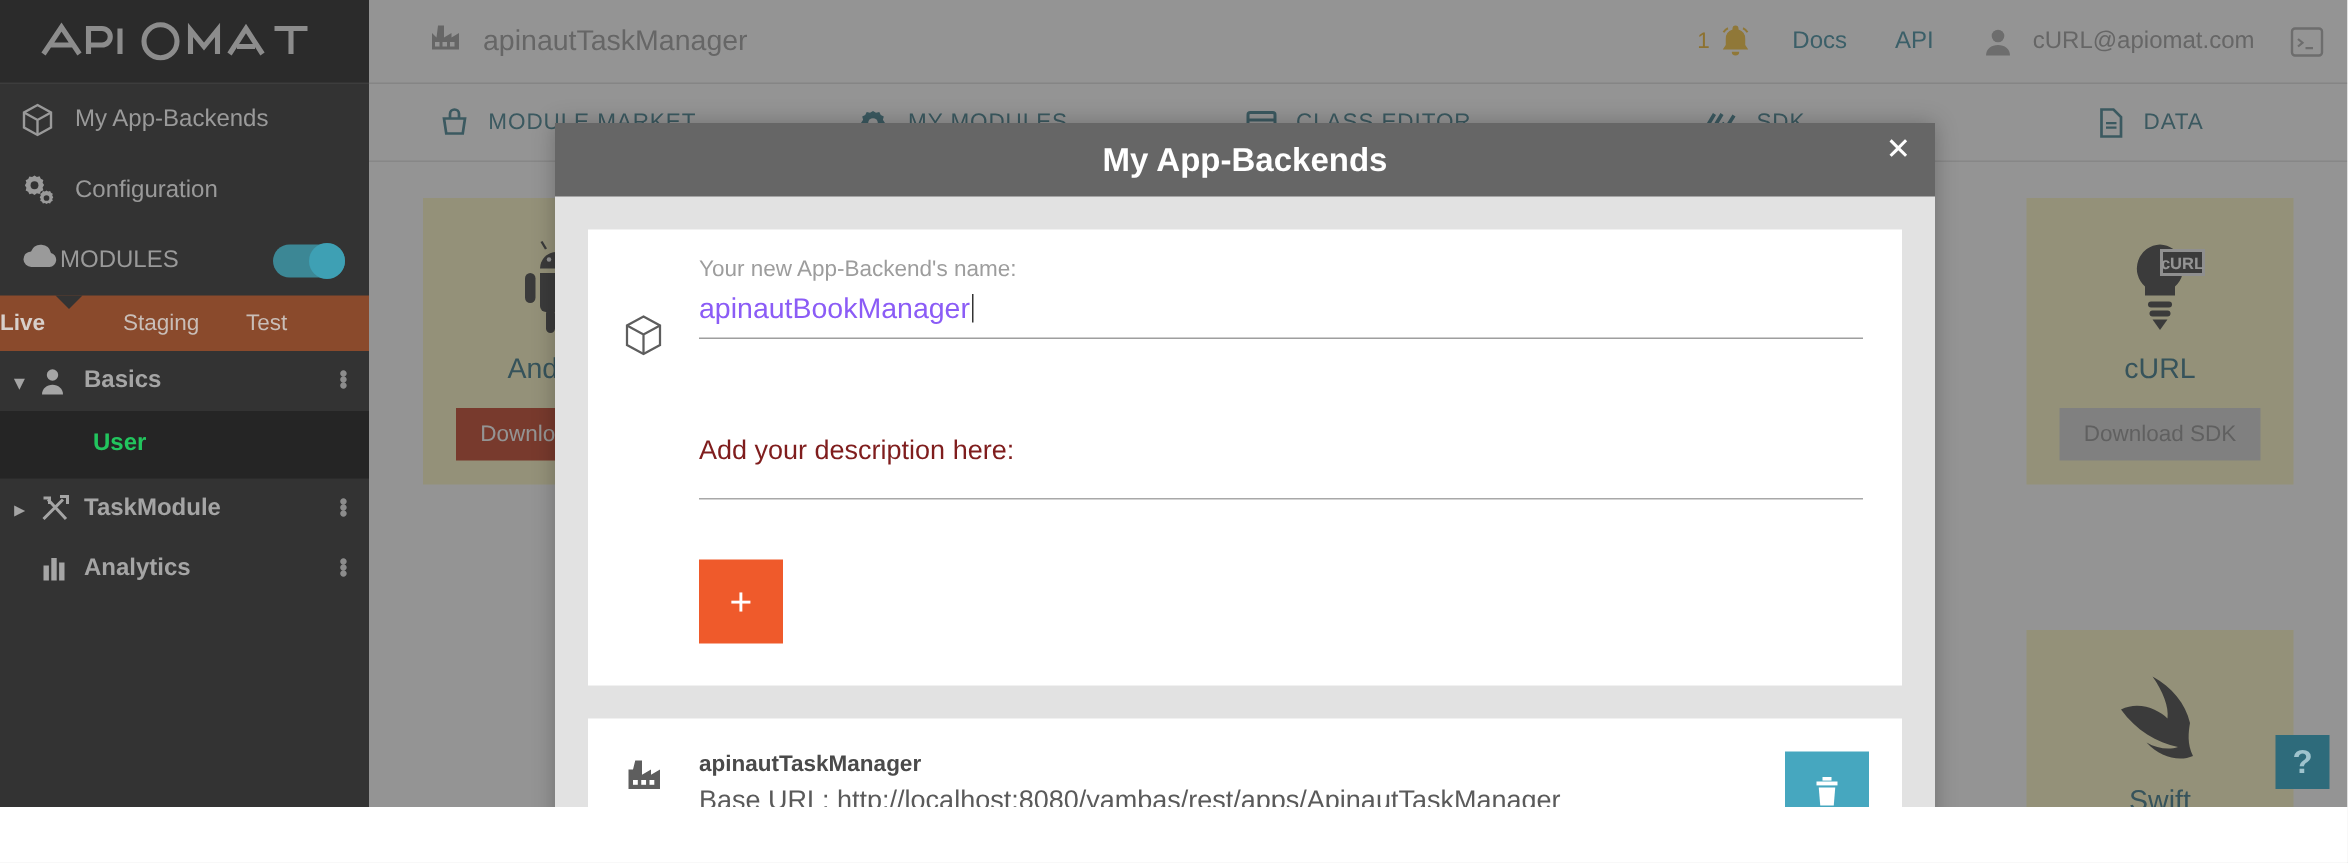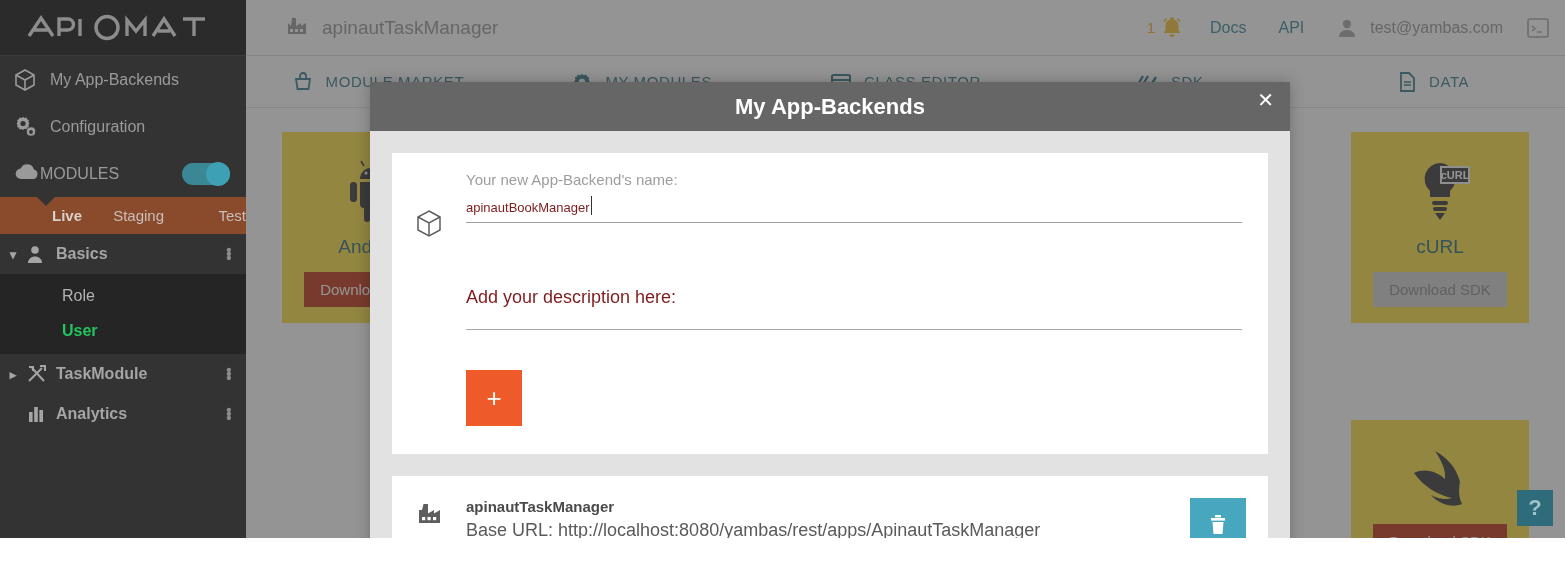--- a/index.html
+++ b/index.html
@@ -56,21 +56,21 @@
     background: #3ea0b4;
   }
 
   .env-bar {
     height: 37px;
     background: #8a4a2c;
     display: flex; align-items: center;
     position: relative;
   }
   .env-tab {
-    flex: 1; text-align: right;
+    flex: 1; text-align: left;
     font-size: 15px; color: #c9beb8;
   }
   .env-tab.sel { color: #d8d0cb; font-weight: bold; }
   .env-arrow {
     position: absolute; top: 0; left: 37px;
     width: 0; height: 0;
     border-left: 9px solid transparent;
     border-right: 9px solid transparent;
     border-top: 9px solid #333333;
   }
@@ -134,21 +134,21 @@
 
   .cards-area {
     position: relative;
     padding: 24px 36px;
     display: flex;
     gap: 22px;
     flex-wrap: wrap;
   }
   .card {
     width: 178px;
-    background: #fde047;
+    background: #fef9c3;
     padding: 18px 0 16px 0;
     text-align: center;
   }
   .card-icon { height: 86px; display:flex; align-items:center; justify-content:center; }
   .card-title { color: #2f6f80; font-size: 19px; margin-bottom: 14px; }
   .card-title.big { font-size: 40px; font-weight: bold; color: #3a3a3a; height: 86px;
                     display:flex; align-items:center; justify-content:center; margin:0; }
   .dl-btn {
     display: inline-block;
     background: #c0391b; color: #fff;
@@ -195,21 +195,21 @@
   .modal-body { padding: 22px 22px 0 22px; }
   .panel { background: #fff; }
 
   .panel-new { padding: 18px 0 0 0; display: flex; }
   .pn-icon { width: 74px; display: flex; justify-content: center; padding-top: 38px; color: #5e5e5e; }
   .pn-fields { flex: 1; padding-right: 26px; }
   .field-label { color: #9d9d9d; font-size: 15px; margin-bottom: 8px; }
   .field-line {
     border-bottom: 1px solid #9e9e9e;
     padding-bottom: 7px;
-    font-size: 13px; color: #7f1d1d;
+    font-size: 19px; color: #8b5cf6;
     position: relative;
   }
   .caret {
     display: inline-block; width: 1px; height: 19px;
     background: #333; vertical-align: -3px; margin-left: 1px;
   }
   .field-desc { margin-top: 64px; }
   .field-desc .field-label { font-size: 18px; color: #7f1d1d; margin-bottom: 14px; }
   .field-desc .field-line { border-bottom: 1px solid #a8a8a8; min-height: 4px; }
   .add-btn {
@@ -259,21 +259,21 @@
             </svg>
         </span>
         <span class="tb-link">Docs</span>
         <span class="tb-link">API</span>
         <span class="tb-user-icon">
           <svg width="22" height="22" viewBox="0 0 22 22">
               <circle cx="11" cy="7" r="4.2" fill="#a8a8a8"></circle>
               <path fill="#a8a8a8" d="M3 20c0-4.4 3.6-7 8-7s8 2.6 8 7z"></path>
             </svg>
         </span>
-        <span class="tb-email">test@yambas.com</span>
+        <span class="tb-email">cURL@apiomat.com</span>
         <span class="tb-console">
           <svg width="26" height="26" viewBox="0 0 26 26">
               <rect x="3" y="4" width="20" height="18" rx="2" fill="none" stroke="#a8a8a8" stroke-width="1.6"></rect>
               <path d="M7 11l3 2.5-3 2.5" fill="none" stroke="#a8a8a8" stroke-width="1.5"></path>
               <path d="M12 17h5" stroke="#a8a8a8" stroke-width="1.5"></path>
             </svg>
         </span>
       </div>
     </div>
 
@@ -366,20 +366,21 @@
         </div>
         <div class="card-title">cURL</div>
         <span class="dl-btn muted">Download SDK</span>
       </div>
       <div class="card" style="position:absolute; right:36px; top:312px;">
         <div class="card-icon">
           <svg width="78" height="72" viewBox="0 0 78 72">
               <path fill="#3a3a3a" d="M13 28c10 14 24 22 38 25-6 2-14 1-21-3 9 10 22 13 31 9-4-8-3-16-2-22-3-13-12-24-25-31 7 10 11 20 10 28C38 28 25 22 13 28z"></path>
             </svg>
         </div>
+        <div class="card-title">Swift</div>
         <span class="dl-btn">Download SDK</span>
       </div>
     </div>
   </div>
 
   <div id="dim"></div>
 
   <div id="help-btn">?</div>
 
   <div id="sidebar">
@@ -446,21 +447,20 @@
       </span>
       <span>Basics</span>
       <span class="tree-dots">
           <span>•</span>
           <span>•</span>
           <span>•</span>
         </span>
     </div>
 
     <div class="subtree">
-      <div class="sub-item norm">Role</div>
       <div class="sub-item bold">User</div>
     </div>
 
     <div class="tree-item">
       <span class="tree-chevron">▸</span>
       <span class="tree-icon">
         <svg width="22" height="20" viewBox="0 0 22 20">
             <path d="M3 17L16 4M6 4l12 13" stroke="#a5a5a5" stroke-width="2" fill="none"></path>
             <path d="M14 2h5v5" stroke="#a5a5a5" stroke-width="2" fill="none"></path>
             <path d="M3 3h4v4" stroke="#a5a5a5" stroke-width="2" fill="none"></path>

